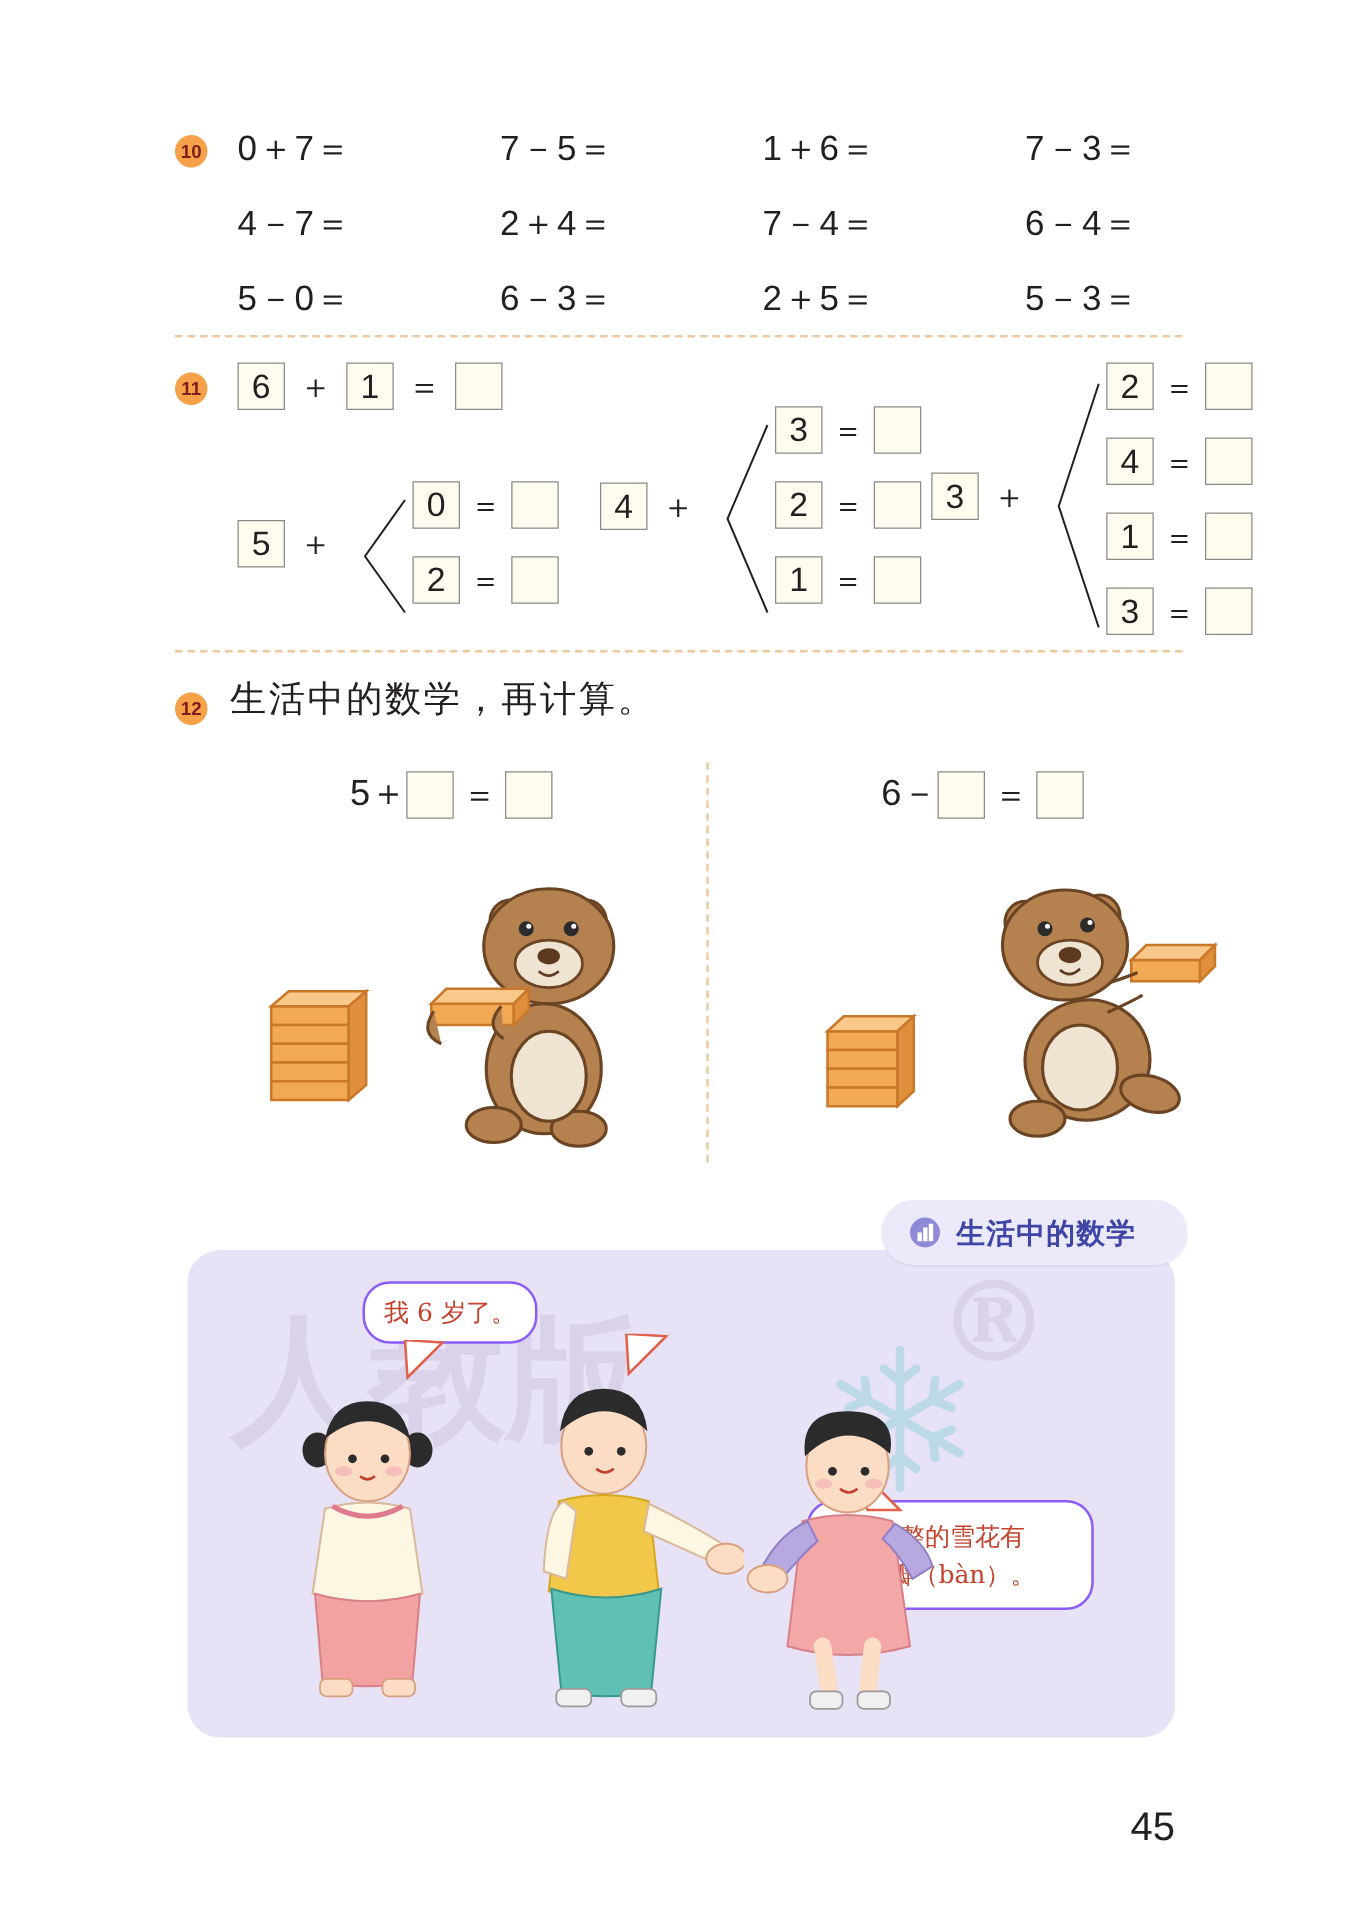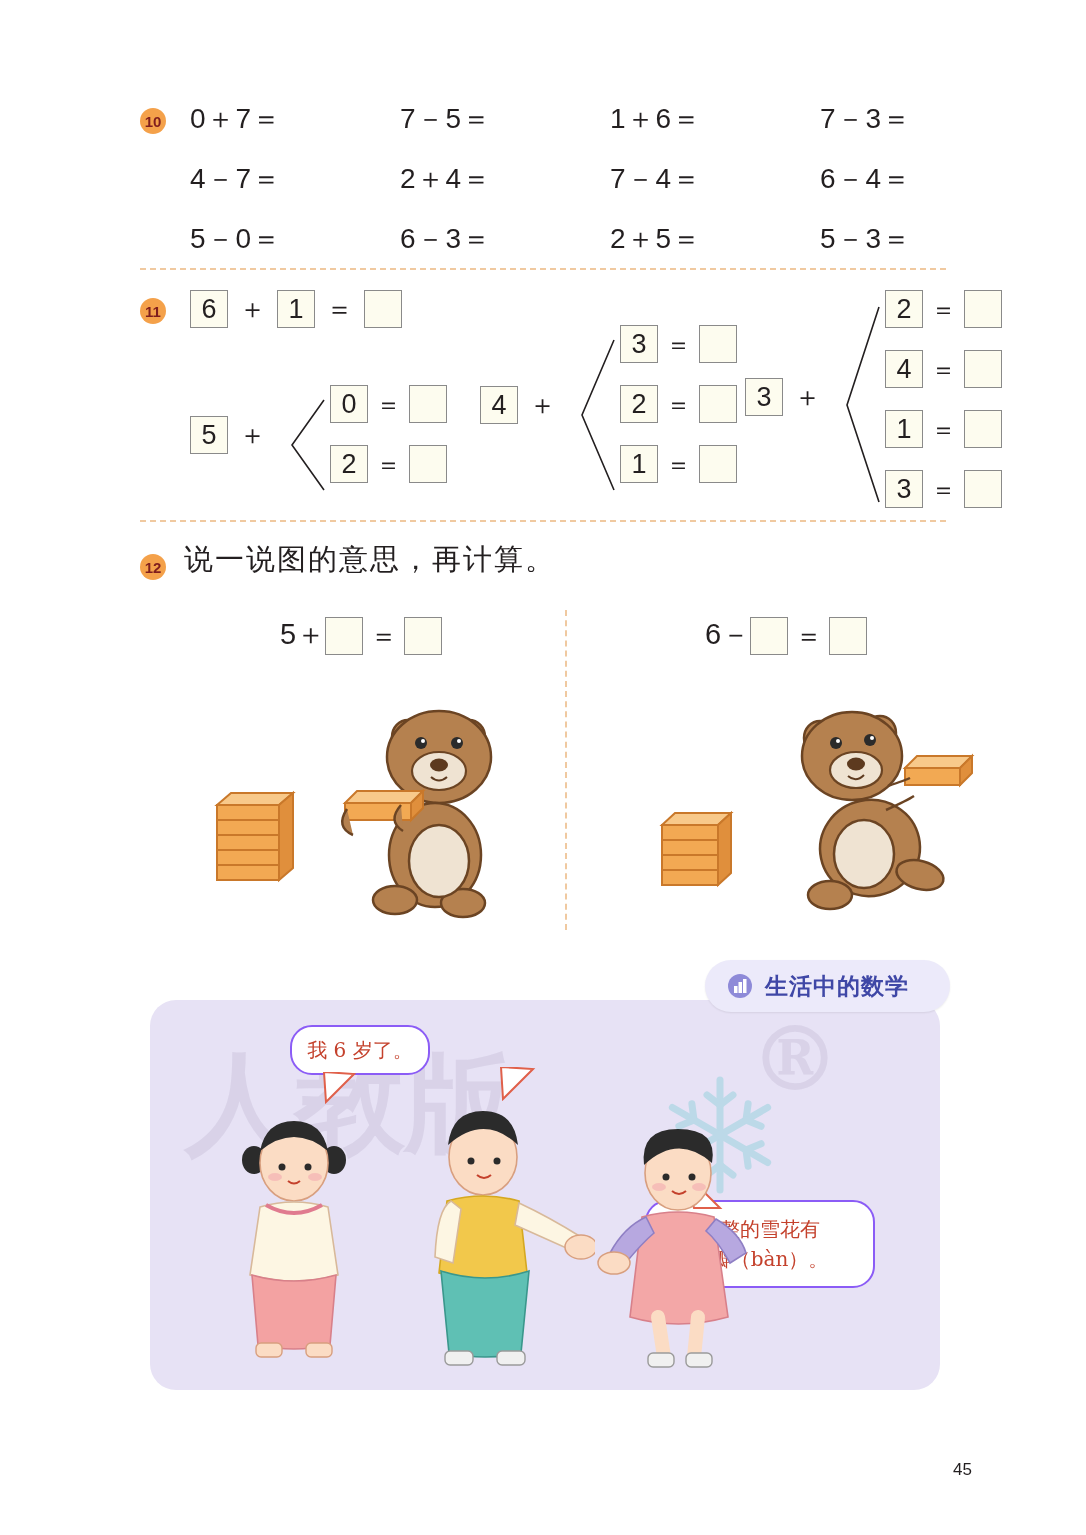--- a/index.html
+++ b/index.html
@@ -162,22 +162,22 @@
   .watermark {
     position: absolute;
     color: rgba(120,110,150,0.13);
     font-family: "DejaVu Serif", serif;
     font-size: 110px;
     font-weight: bold;
     user-select: none;
   }
   #page-number {
     position: absolute;
-    right: 114px; bottom: 55px;
-    font-size: 17px;
+    right: 146px; bottom: 55px;
+    font-size: 32px;
     font-family: "Liberation Sans", sans-serif;
     color: #231f20;
   }
 </style>
 </head>
 <body>
 
 <div id="ex10">
   <div class="badge-wrap">
     <div class="num-badge">10</div>
@@ -293,21 +293,21 @@
       </div>
     </div>
   </div>
 </div>
 
 <div class="dashed-sep" style="top: 520px;"></div>
 
 <div id="ex12">
   <div class="head">
     <div class="num-badge">12</div>
-    <div class="title">说一说图的意思，再计算。</div>
+    <div class="title">生活中的数学，再计算。</div>
   </div>
 
   <div class="vdivider"></div>
 
   <div class="eqrow" style="position:absolute; left:140px; top:75px;">
     <span>5</span><span>＋</span><span class="ansbox"></span><span class="op">＝</span><span class="ansbox"></span>
   </div>
 
   <div class="eqrow" style="position:absolute; left:565px; top:75px;">
     <span>6</span><span>－</span><span class="ansbox"></span><span class="op">＝</span><span class="ansbox"></span>

